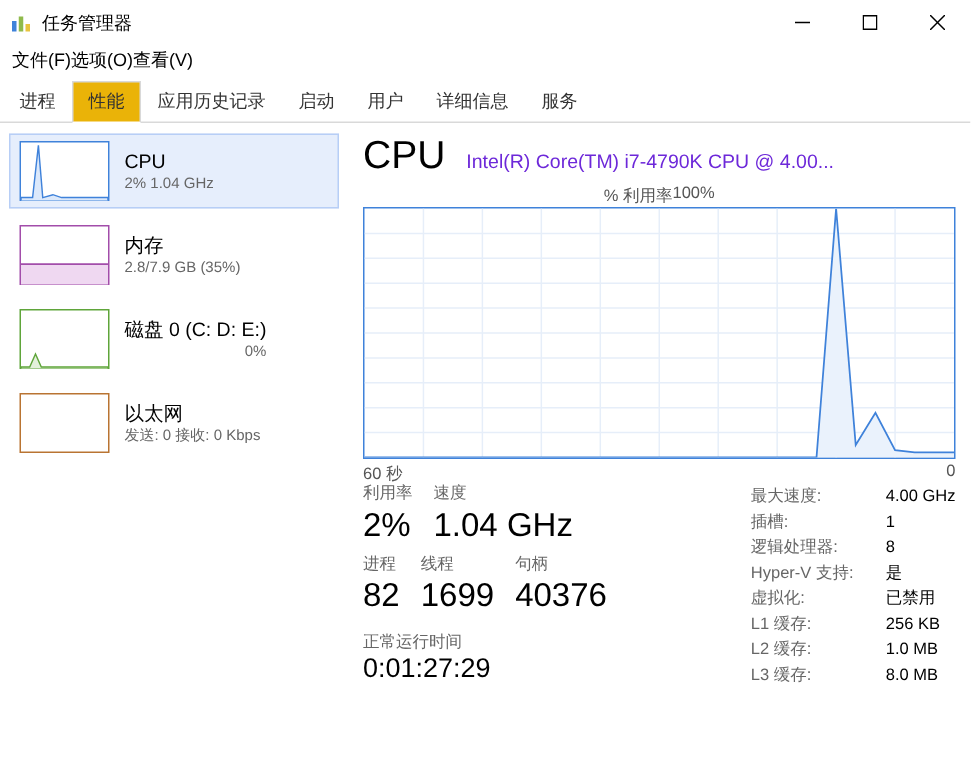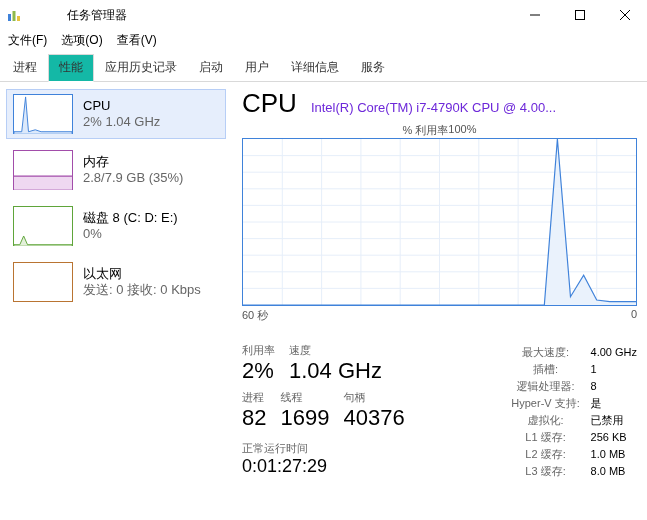--- a/index.html
+++ b/index.html
@@ -6,59 +6,58 @@
   html, body {
     margin: 0; padding: 0;
     width: 647px; height: 520px; overflow: hidden;
     font-family: "Microsoft YaHei", "Segoe UI", Tahoma, sans-serif;
     font-size: 12px; background: #fff; color: #000;
   }
   
   .titlebar {
     display: flex; align-items: center; height: 30px;
     padding-left: 6px;
-    gap: 39px;
   }
   .titlebar .app-icon {
     width: 16px; height: 16px; margin-right: 6px;
     display: flex; align-items: center; justify-content: center;
   }
   .titlebar .app-icon svg { width: 14px; height: 14px; }
   .titlebar-title { font-size: 12px; }
   .win-controls { margin-left: auto; display: flex; }
   .win-btn {
     width: 45px; height: 30px;
     display: flex; align-items: center; justify-content: center;
     font-family: "Segoe MDL2 Assets","Segoe UI Symbol", sans-serif;
     font-size: 12px; color: #000;
   }
   .win-btn svg { pointer-events: none; }
   
   .menubar {
-    display: flex; align-items: center; gap: 14px;
+    display: flex; align-items: center; 
     padding: 2px 8px 4px 8px; font-size: 12px;
   }
   .menubar span { cursor: default; }
   
   .tabstrip {
     display: flex; border-bottom: 1px solid #d9d9d9;
     font-size: 12px; padding-left: 2px;
     background: #fff;
   }
   .tab {
     padding: 4px 10px 5px 10px;
     border: 1px solid transparent;
     border-bottom: none;
     position: relative; top: 1px;
     color: #333; cursor: default;
   }
   .tab.active {
     border-color: #d9d9d9;
     border-bottom: 1px solid #fff;
-    background: #14b8a6;
+    background: #eab308;
   }
   
   .body {
     display: flex; height: calc(520px - 30px - 22px - 28px);
   }
   
   .sidebar {
     width: 232px; padding: 7px 6px;
     display: flex; flex-direction: column; gap: 6px;
   }
@@ -73,21 +72,21 @@
   }
   .thumb {
     width: 60px; height: 40px;
     border-width: 1px; border-style: solid;
     margin-right: 10px;
     position: relative; flex: 0 0 auto;
     background: #fff;
   }
   .thumb svg { position: absolute; inset: 0; }
   .tile-label { font-size: 13px; color: #000; line-height: 1.35; }
-  .tile-sub  { font-size: 13px; color: #666; line-height: 1.3; }
+  .tile-sub  { font-size: 10px; color: #666; line-height: 1.3; text-align: right; }
   
   .right {
     flex: 1; padding: 6px 10px 8px 10px;
     display: flex; flex-direction: column;
     min-width: 0;
   }
   .hdr-row {
     display: flex; align-items: baseline; gap: 14px;
     white-space: nowrap; overflow: hidden;
   }
@@ -103,31 +102,31 @@
     height: 168px;
     position: relative;
   }
   .chart svg { position: absolute; inset: 0; width: 100%; height: 100%; }
   .chart-bottom {
     display: flex; justify-content: space-between;
     font-size: 11px; color: #555; margin-top: 2px;
   }
   
   .stats {
-    display: flex; gap: 12px; margin-top: 21px;
+    display: flex; gap: 12px; margin-top: 0;
     font-size: 12px;
   }
   .stats .col { display: flex; flex-direction: column; }
   .stat-label { font-size: 11px; color: #666; line-height: 1.2; }
   .stat-big   { font-size: 22px; color: #000; line-height: 1.25; margin-bottom: 4px; }
   .stat-row   { display: flex; gap: 14px; margin-bottom: 2px; }
   .uptime-lbl { font-size: 11px; color: #666; margin-top: 4px; }
   .uptime-val { font-size: 18px; }
   .meta { margin-left: auto; }
-  .meta-row { display: flex; font-size: 11px; line-height: 1.55; text-align: center; }
+  .meta-row { display: flex; font-size: 11px; line-height: 1.55; }
   .meta-k { color: #666; width: 90px; }
   .meta-v { color: #000; }
 </style>
 </head>
 <body>
 
 <div class="titlebar">
   <span class="app-icon">
     <svg viewBox="0 0 14 14">
       <rect x="1" y="6" width="3" height="7" fill="#3f82da"></rect>
@@ -201,21 +200,21 @@
       </div>
     </div>
 
     <div class="side-tile">
       <div class="thumb" style="border-color:#5fa53a">
         <svg viewBox="0 0 60 40" preserveAspectRatio="none">
           <polyline fill="#e3f0da" stroke="#5fa53a" stroke-width="1" points="0,40 0,39 6,39 10,30 14,39 60,39 60,40"></polyline>
         </svg>
       </div>
       <div>
-        <div class="tile-label">磁盘 8 (C: D: E:)</div>
+        <div class="tile-label">磁盘 0 (C: D: E:)</div>
         <div class="tile-sub">0%</div>
       </div>
     </div>
 
     <div class="side-tile">
       <div class="thumb" style="border-color:#b97432"></div>
       <div>
         <div class="tile-label">以太网</div>
         <div class="tile-sub">发送: 0 接收: 0 Kbps</div>
       </div>

